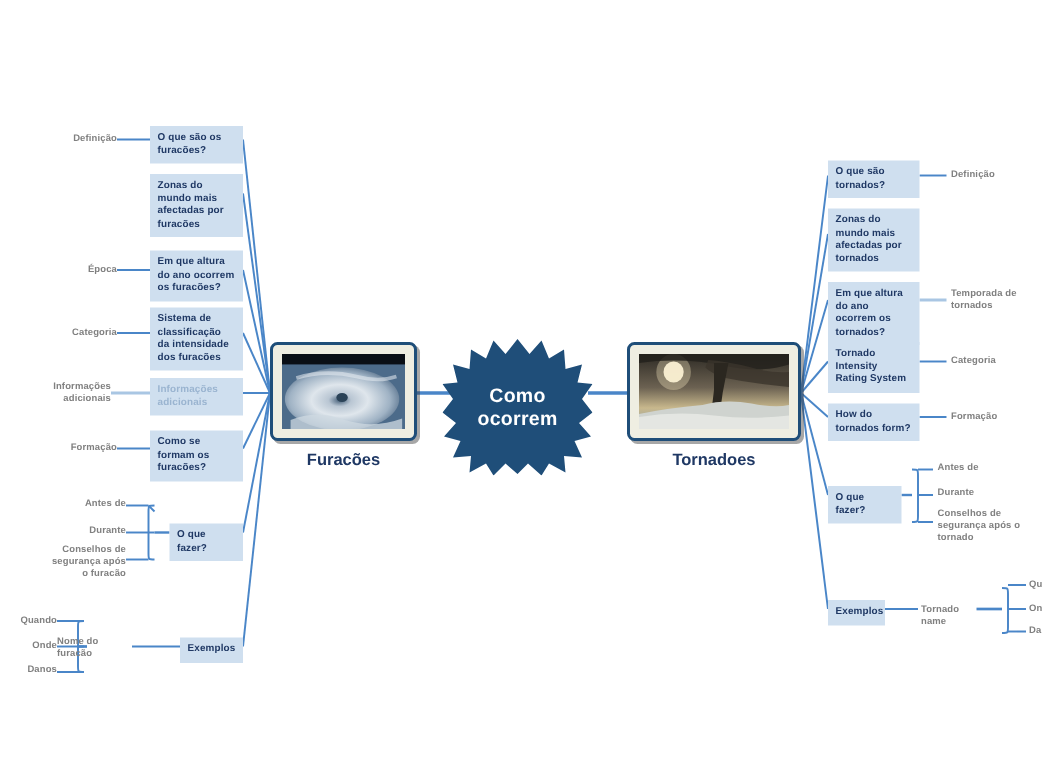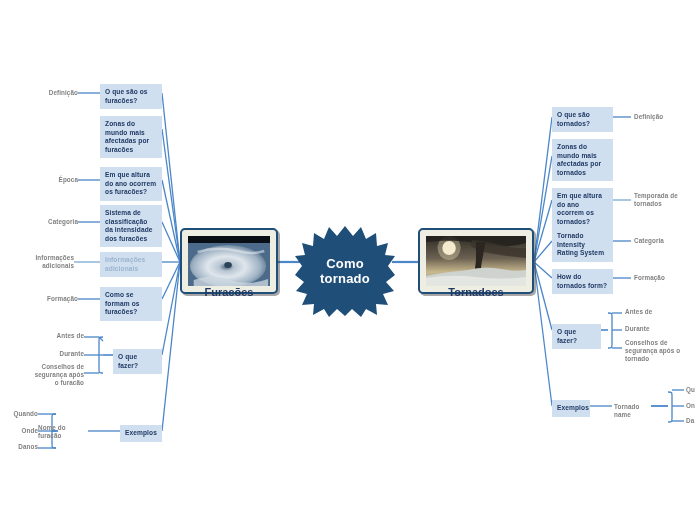--- a/index.html
+++ b/index.html
@@ -37,21 +37,21 @@
     box-shadow:2px 2px 0 rgba(60,60,60,.45);
     padding:6px 6px 3px 6px;
     box-sizing:border-box;
     text-align:center;
   }
   .pic-node .thumb{
     width:100%;height:50px;display:block;border:0;
   }
   .pic-node .cap{
     font-size:11px;font-weight:bold;color:#1f3864;
-    padding-top:0;padding-bottom:1px;
+    padding-top:15px;padding-bottom:1px;
   }
   #node-furacoes{left:180px;top:228px;width:98px;height:66px;}
   #node-tornadoes{left:418px;top:228px;width:116px;height:66px;}
 
   
   .topic{
     position:absolute;
     background:#cfdfef;
     color:#1f3864;
     font-size:6.6px;
@@ -145,21 +145,21 @@
       <line x1="672" y1="421" x2="684" y2="421"></line>
     </g>
   </svg>
 
   <div class="center-node">
     <svg class="burst" viewBox="0 0 100 92">
       <polygon fill="#1f4e79" points="50,1 58,11 66,2 71,14 81,8 82,21 93,18 90,30 100,31 93,41 100,50 91,57 99,66 88,69 93,80 81,79 82,90 71,84 66,92 57,84 50,91 42,84 34,92 29,84 18,90 19,79 7,80 12,69 1,66 9,57 0,50 7,41 0,31 10,30 7,18 18,21 19,8 29,14 34,2 42,11"></polygon>
     </svg>
     <div class="center-label">
       <span>Como</span>
-      <span>tornado</span>
+      <span>ocorrem</span>
     </div>
   </div>
 
   <div class="pic-node" id="node-furacoes">
     <svg class="thumb" viewBox="0 0 86 50" preserveAspectRatio="none">
       <defs>
         <radialGradient id="eye" cx="48%" cy="52%" r="55%">
           <stop offset="0%" stop-color="#46607a"></stop>
           <stop offset="18%" stop-color="#b9c6d3"></stop>
           <stop offset="45%" stop-color="#dfe6ec"></stop>

